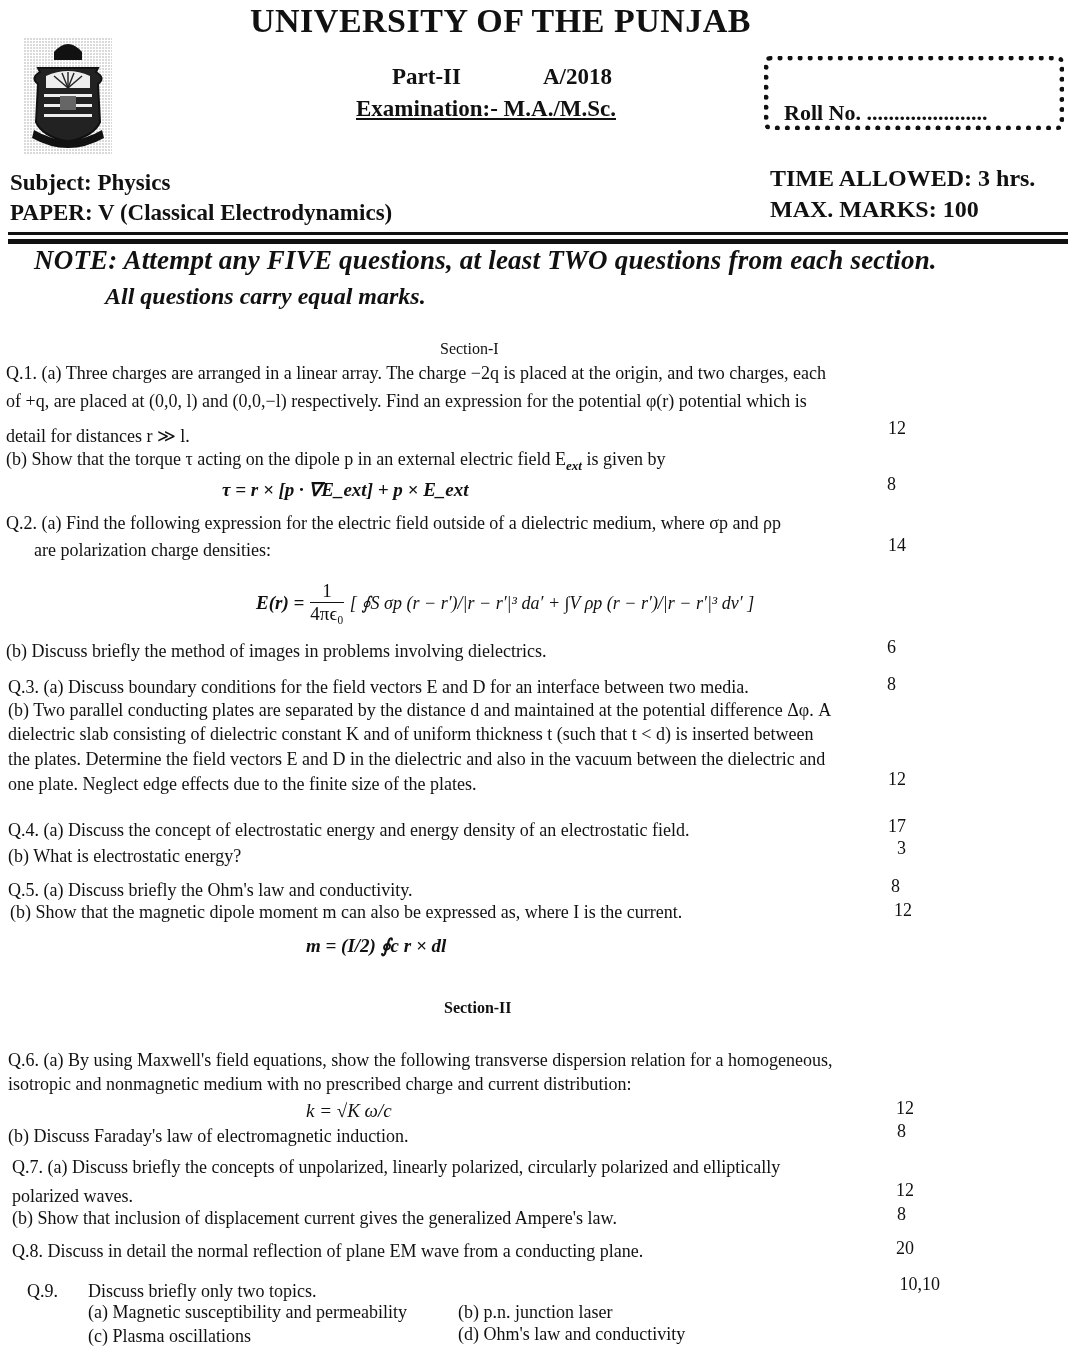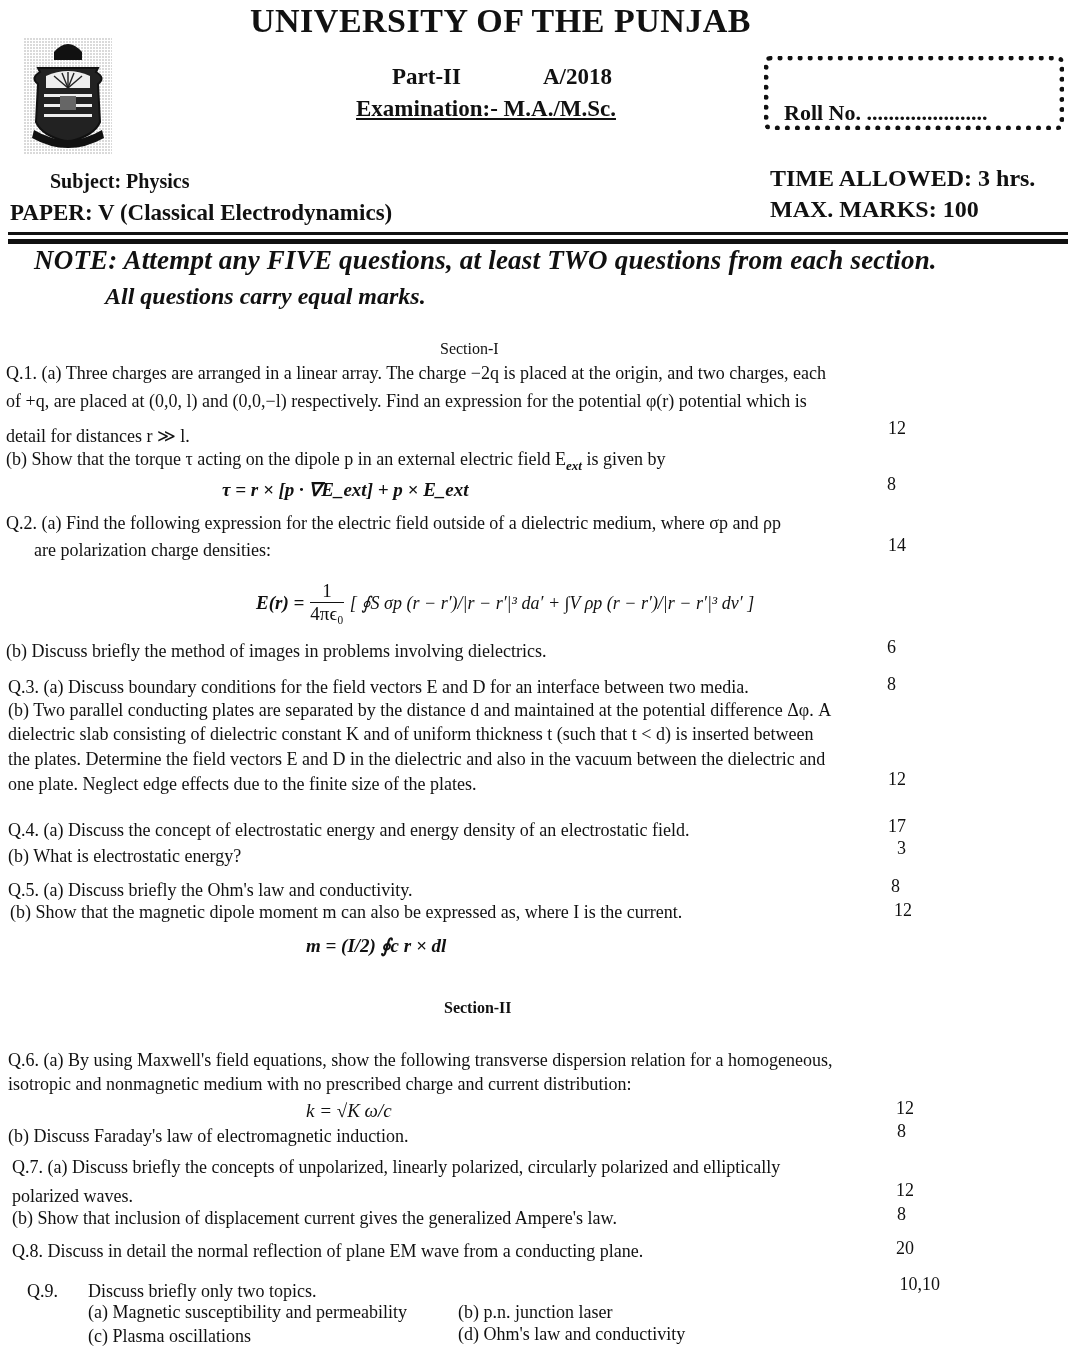--- a/index.html
+++ b/index.html
@@ -5,21 +5,21 @@
   html, body { margin:0; padding:0; background:#fff; }
   body { width:1071px; height:1351px; position:relative; overflow:hidden; color:#111; font-family:"Liberation Serif", serif; }
   .abs { position:absolute; }
   .title { left:250px; top:2px; font-size:34px; font-weight:bold; letter-spacing:0.5px; white-space:nowrap; }
   .logo { left:24px; top:38px; width:88px; height:116px; }
   .part { left:392px; top:64px; font-size:23px; font-weight:bold; }
   .year { left:543px; top:64px; font-size:23px; font-weight:bold; }
   .exam { left:356px; top:96px; font-size:23px; font-weight:bold; text-decoration:underline; white-space:nowrap; }
   .roll-box { left:764px; top:56px; width:300px; height:74px; border:5px dotted #111; box-sizing:border-box; border-radius:6px; }
   .roll { left:784px; top:100px; font-size:22px; font-weight:bold; white-space:nowrap; }
-  .subject { left:10px; top:170px; font-size:20px; font-weight:bold; white-space:nowrap;margin-left:40px; }
+  .subject { left:10px; top:170px; font-size:23px; font-weight:bold; white-space:nowrap; }
   .paper { left:10px; top:200px; font-size:23px; font-weight:bold; white-space:nowrap; }
   .time { left:770px; top:165px; font-size:24px; font-weight:bold; white-space:nowrap; }
   .marks { left:770px; top:196px; font-size:24px; font-weight:bold; white-space:nowrap; }
   .rule1 { left:8px; top:232px; width:1060px; height:3px; background:#111; }
   .rule2 { left:8px; top:239px; width:1060px; height:5px; background:#111; }
   .note1 { left:34px; top:245px; font-size:27px; font-weight:bold; font-style:italic; white-space:nowrap; letter-spacing:0.2px; }
   .note2 { left:105px; top:283px; font-size:24px; font-weight:bold; font-style:italic; white-space:nowrap; }
   .section { font-size:16px; white-space:nowrap; }
   .s1 { left:440px; top:340px; }
   .s2 { left:444px; top:999px; font-weight:bold; }

